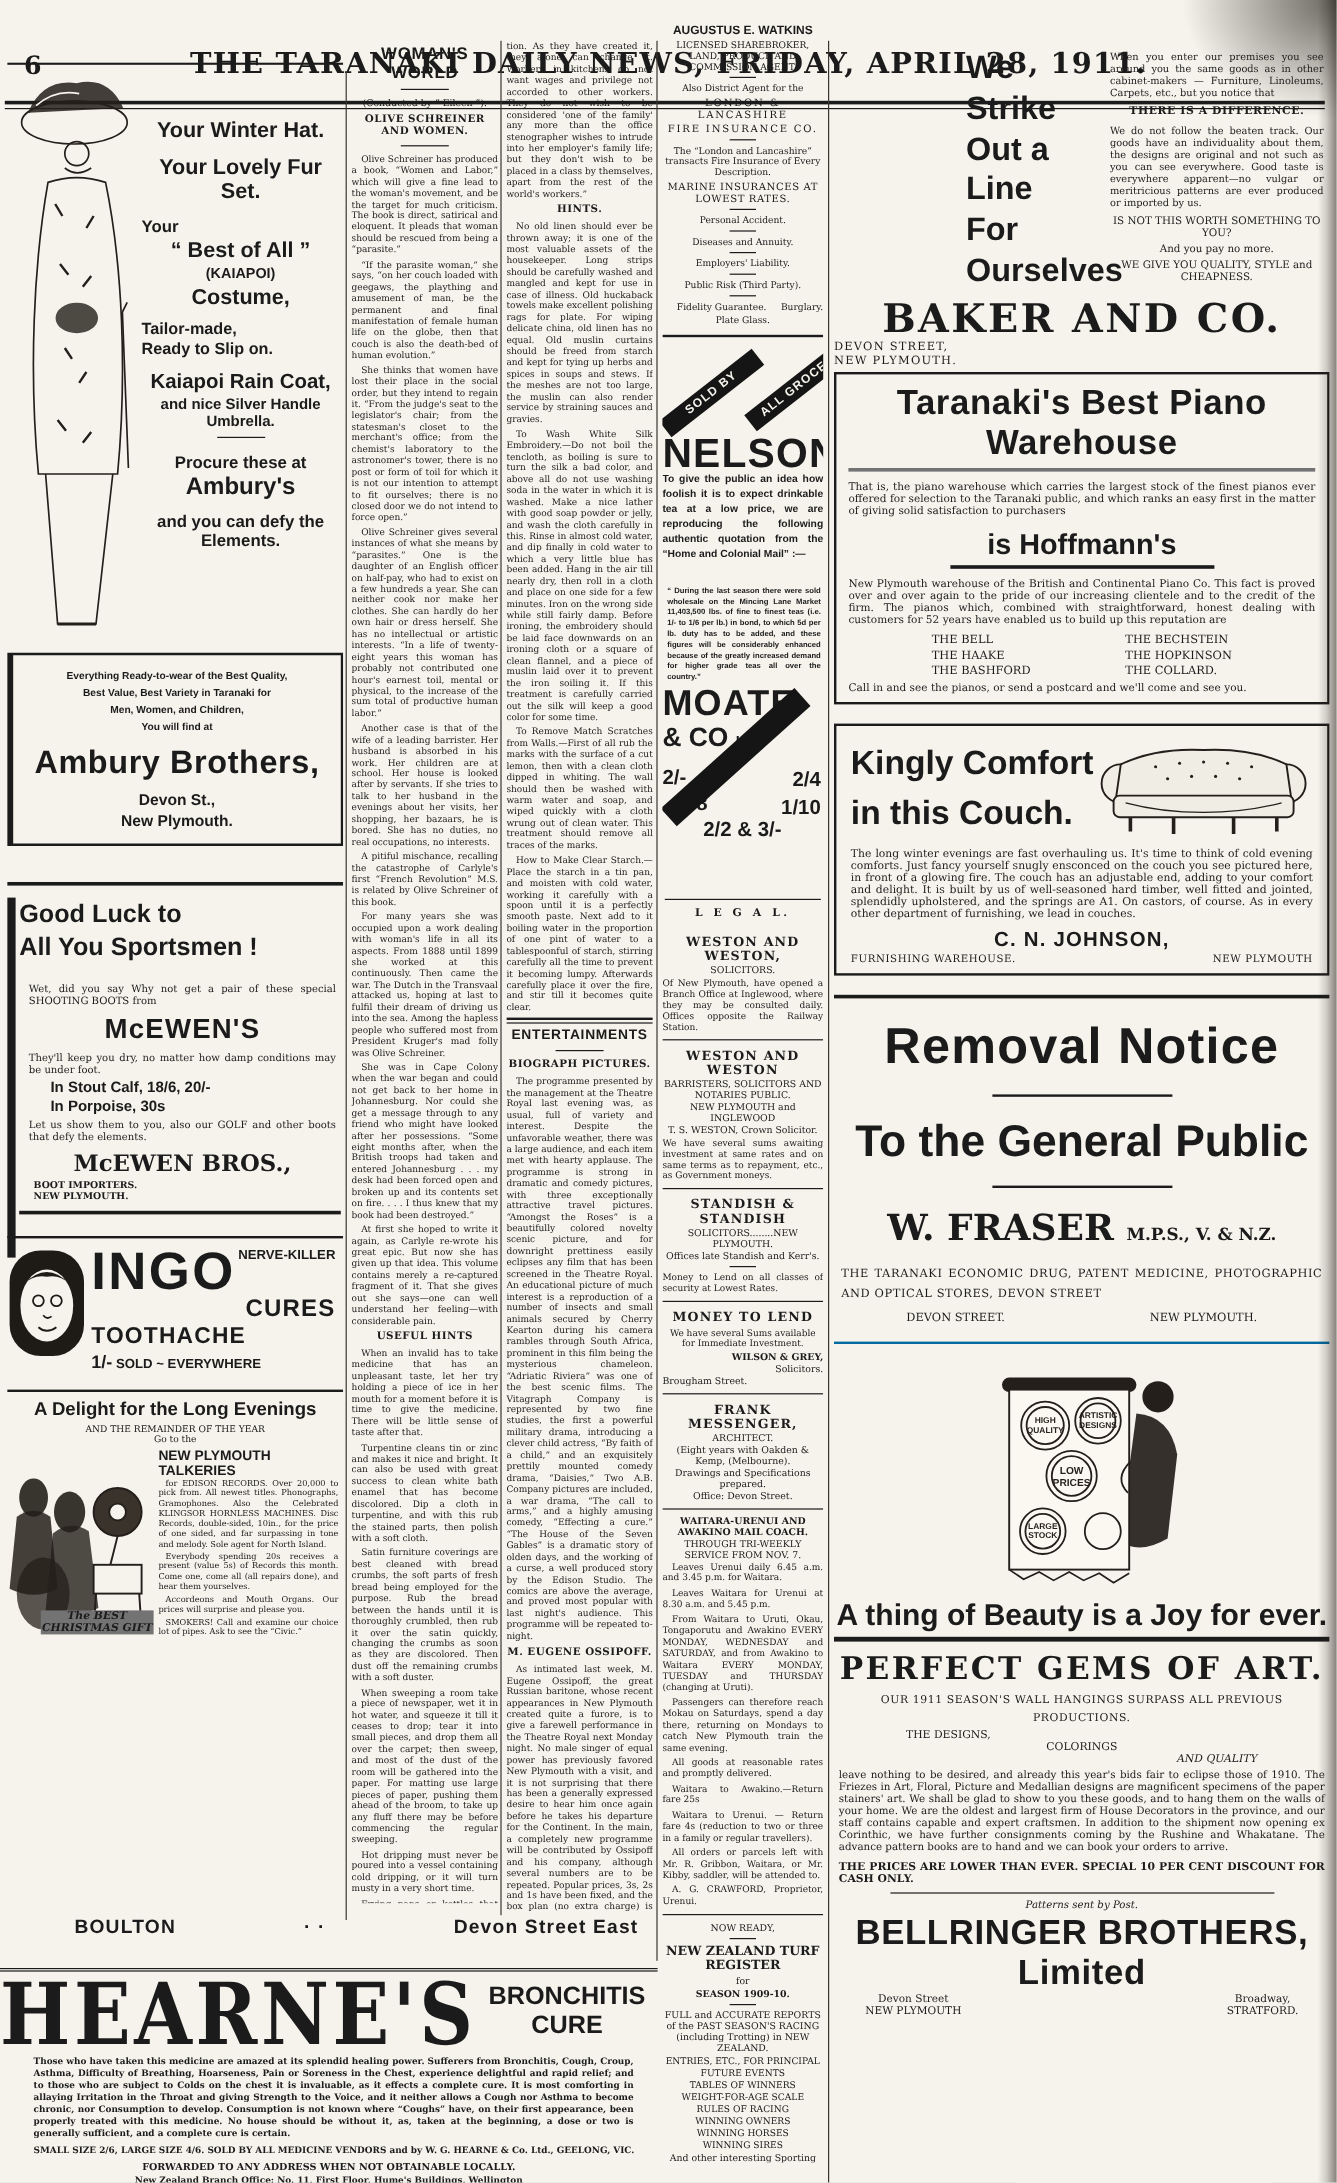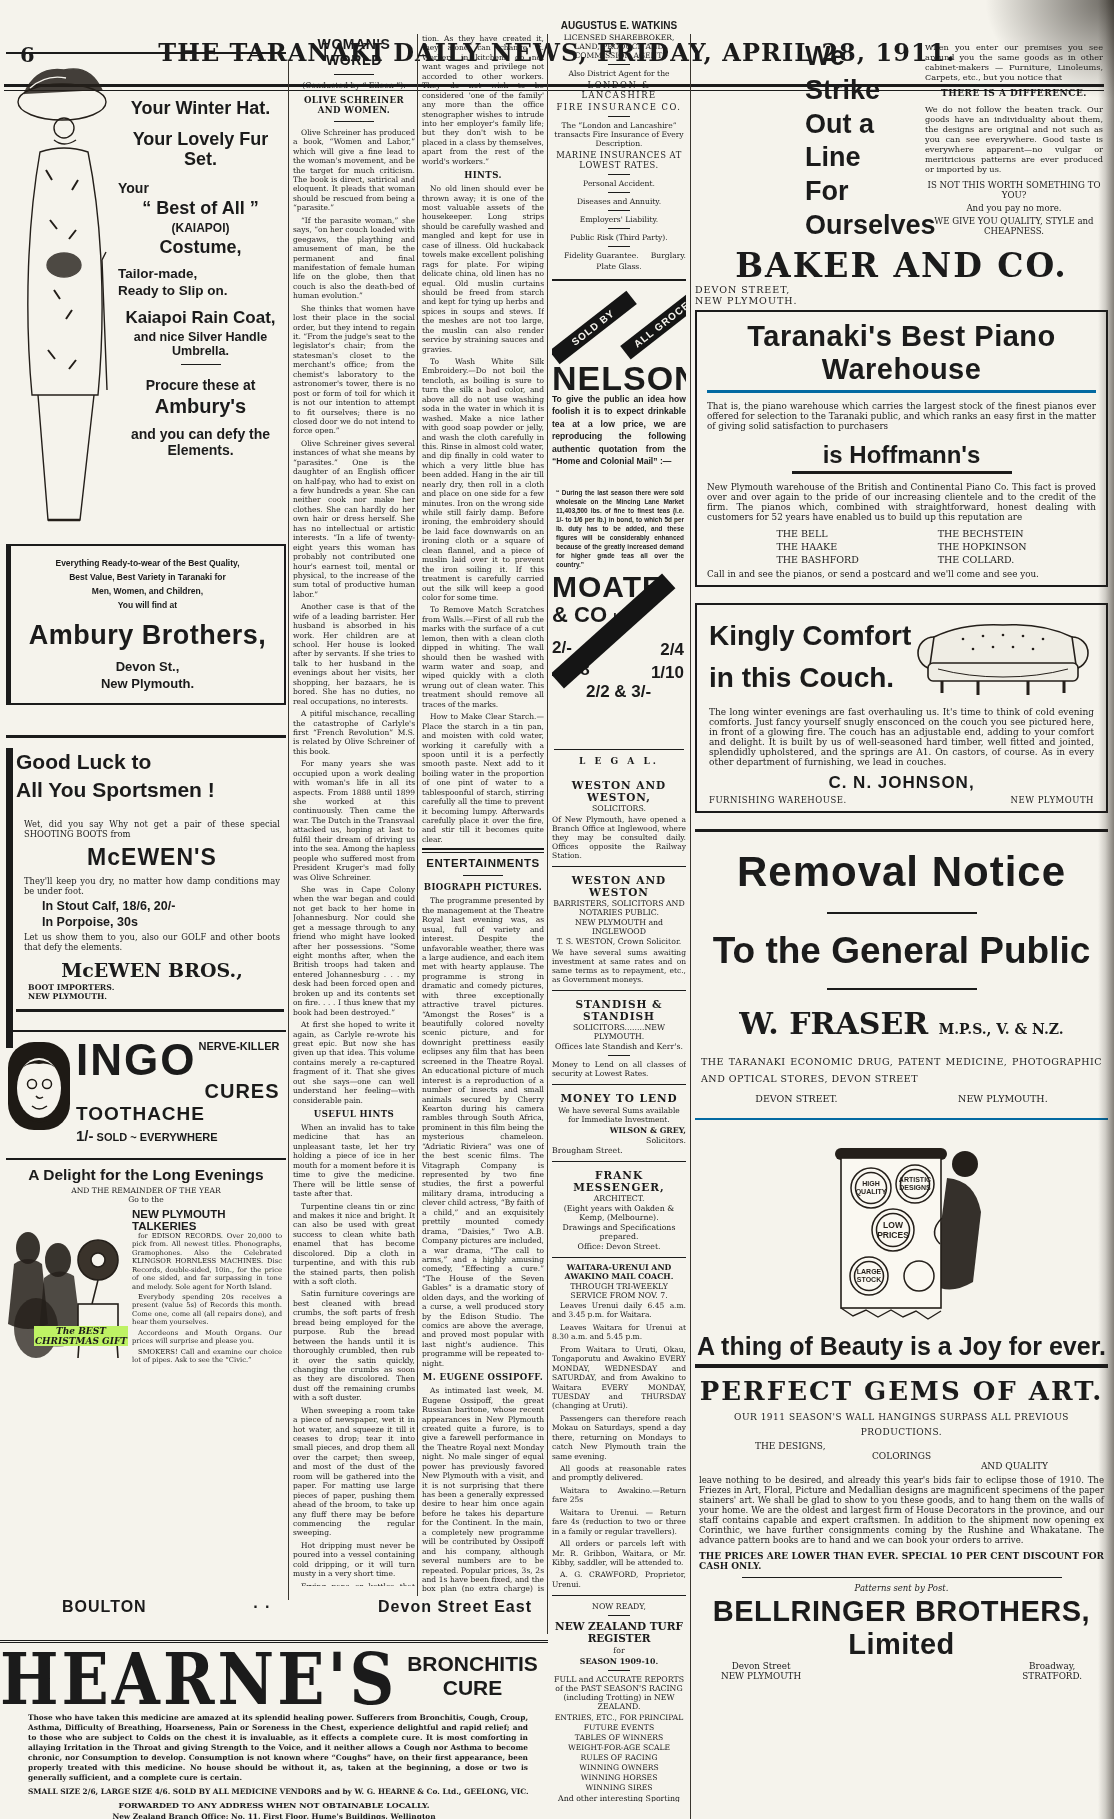--- a/index.html
+++ b/index.html
@@ -116,21 +116,21 @@
   .baker-right{position:absolute;left:230px;top:8px;width:178px;}
   .baker-p{font-size:8.2px;text-align:justify;margin:0 0 6px;}
   .baker-diff{font-size:9px;font-weight:bold;text-align:center;margin:6px 0;letter-spacing:.5px;}
   .baker-q{font-size:8.6px;text-align:center;margin:3px 0;}
   .baker-name{position:absolute;left:0;top:212px;width:100%;text-align:center;
       font:bold 33px "DejaVu Serif",serif;letter-spacing:2px;}
   .baker-addr{position:absolute;left:0;top:250px;width:100%;display:flex;justify-content:space-between;
       font-size:9.5px;letter-spacing:1px;flex-direction:column;}
   .piano-box{border:2px solid #1b1b1b;margin-top:14px;padding:8px 10px 6px;position:relative;}
   .piano-head{font:bold 29px "Liberation Sans",sans-serif;text-align:center;letter-spacing:.5px;
-      border-bottom:3px solid #0369a1;padding-bottom:4px;}
+      border-bottom:3px solid #737373;padding-bottom:4px;}
   .piano-p{font-size:8.8px;text-align:justify;margin:8px 0 0;}
   .piano-name{font:bold 24px "Liberation Sans",sans-serif;text-align:center;margin:10px auto 2px;width:220px;
       border-bottom:3px solid #1b1b1b;padding-bottom:2px;}
   .piano-cols{display:flex;justify-content:space-around;margin:6px 30px 2px;}
   .piano-cols p{font-size:9.5px;margin:0 0 2px;text-indent:0;}
   .couch-box{border:2px solid #1b1b1b;margin-top:16px;padding:10px 12px 6px;position:relative;}
   .couch-head{font:bold 28px "Liberation Sans",sans-serif;line-height:1.5;}
   .couch-p{font-size:9px;text-align:justify;margin:8px 0 4px;}
   .cnj-name{font:bold 17px "Liberation Sans",sans-serif;text-align:center;letter-spacing:1px;margin:6px 0 2px;}
   .cnj-sub{display:flex;justify-content:space-between;font-size:8.5px;letter-spacing:.5px;}
@@ -144,21 +144,21 @@
   .fraser-cred{font:bold 14px "DejaVu Serif",serif;}
   .fraser-sub{font-size:9.5px;text-align:justify;margin:12px 6px 0;letter-spacing:.5px;line-height:1.8;}
   .fraser-addr{display:flex;justify-content:space-around;font-size:9.5px;margin-top:6px;}
   .gems{border-top:2px solid #0369a1;margin-top:14px;padding-top:6px;position:relative;}
   .gems-motto{font:bold 25px "Liberation Sans",sans-serif;text-align:center;
       border-bottom:4px solid #1b1b1b;padding-bottom:3px;margin-top:2px;}
   .gems-head{font:bold 26px "DejaVu Serif",serif;text-align:center;letter-spacing:2px;margin:8px 0 4px;}
   .gems-p1{font-size:9px;text-align:center;letter-spacing:.5px;line-height:1.6;margin:2px 10px;}
   .gems-d1{font-size:9px;margin-left:60px;}
   .gems-d2{font-size:9px;text-align:center;}
-  .gems-d3{font-size:9px;text-align:right;margin-right:60px;}
+  .gems-d3{font-size:9px;text-align:right;margin-right:60px;font-style:italic;}
   .gems-p2{font-size:8.6px;text-align:justify;margin:4px 4px 0;}
   .gems-p3{font-size:9px;font-weight:bold;text-align:justify;margin:6px 4px;}
   .gems-post{font-size:8.5px;font-style:italic;text-align:center;margin:6px 0 2px;
       border-top:1px solid #1b1b1b;padding-top:5px;width:320px;margin-left:auto;margin-right:auto;}
   .bell-name{font:bold 29px "Liberation Sans",sans-serif;text-align:center;letter-spacing:.5px;}
   .bell-addr{display:flex;justify-content:space-between;padding:0 26px;font-size:8.8px;text-align:center;}
   
   #hearnes{position:absolute;left:0;top:1640px;width:548px;height:179px;overflow:hidden;
       border-top:3px double #1b1b1b;padding-top:3px;}
   .hearne-row{display:flex;align-items:flex-start;}
@@ -291,21 +291,21 @@
               <ellipse cx="30" cy="120" rx="22" ry="30" opacity=".75"></ellipse>
             </g>
             <g stroke="#241f1a" fill="none" stroke-width="1.6">
               <circle cx="92" cy="52" r="20" fill="#3a332b"></circle>
               <circle cx="92" cy="52" r="7" fill="#f5f3ec"></circle>
               <path d="M92,72 L86,96"></path>
               <rect x="72" y="96" width="40" height="24" fill="#f5f3ec"></rect>
               <path d="M74,120 l-2,30 M110,120 l2,30"></path>
             </g>
           </svg>
-          <div class="talk-cap" style="position:absolute;left:28px;top:118px;width:94px;background:#bef264;">
+          <div class="talk-cap" style="position:absolute;left:28px;top:134px;width:94px;background:#737373;">
             <div>The BEST</div>
             <div>CHRISTMAS GIFT</div>
           </div>
         </div>
         <div class="talk-right">
           <div class="talk-name">NEW PLYMOUTH TALKERIES</div>
           <div class="talk-paras">
               <p>for EDISON RECORDS.  Over 20,000 to pick from.  All newest titles.  Phonographs, Gramophones.  Also the Celebrated KLINGSOR HORNLESS MACHINES. Disc Records, double-sided, 10in., for the price of one sided, and far surpassing in tone and melody.   Sole agent for North Island.</p>
               <p>Everybody spending 20s receives a present (value 5s) of Records this month. Come one, come all (all repairs done), and hear them yourselves.</p>
               <p>Accordeons and Mouth Organs.  Our prices will surprise and please you.</p>

